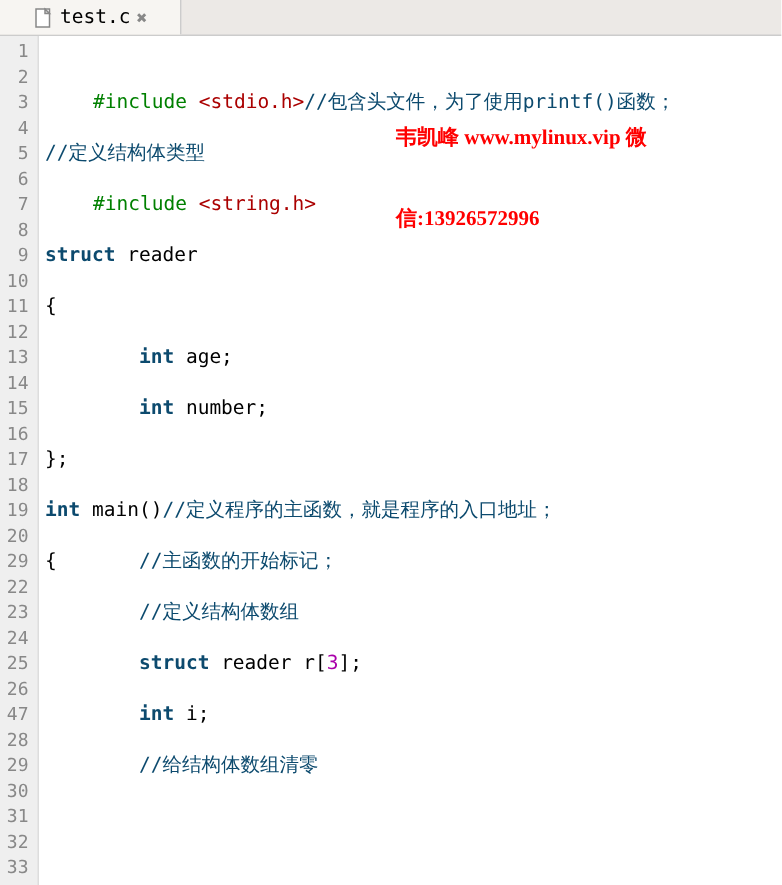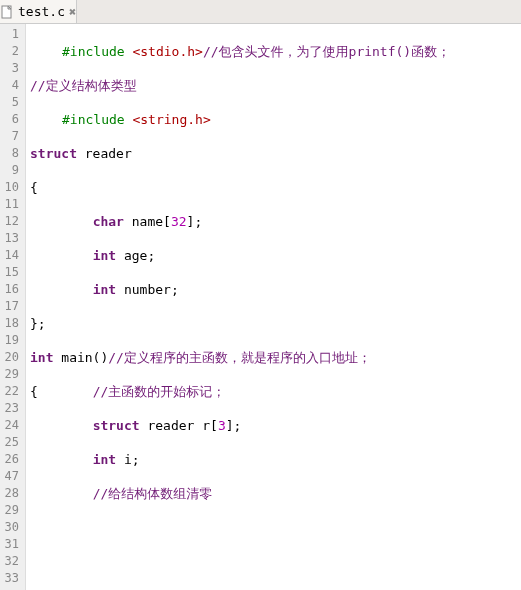--- a/index.html
+++ b/index.html
@@ -1,28 +1,28 @@
 <!DOCTYPE html>
 <html><head>
 <meta charset="utf-8">
 <style>
 * { margin: 0; padding: 0; box-sizing: border-box; }
 body { width: 521px; height: 590px; background: #fff; font-family: "DejaVu Sans Mono", monospace; font-size: 13px; overflow: hidden; }
 .tabbar { background: #ece9e6; border-bottom: 1px solid #ccc; height: 24px; display: flex; align-items: center; }
-.tab { display: flex; align-items: center; padding: 2px 0; background: #f7f5f2; border-right: 1px solid #ccc; gap: 4px; height: 100%; }
+.tab { display: flex; align-items: center; padding: 2px 22px; background: #f7f5f2; border-right: 1px solid #ccc; gap: 4px; height: 100%; }
 .tab-icon svg { display: block; }
 .tab-close { color: #888; cursor: pointer; font-size: 12px; }
 .editor { display: flex; height: calc(100% - 24px); }
 .gutter { background: #efefef; color: #888; text-align: right; padding: 2px 6px 2px 4px; user-select: none; line-height: 17px; font-size: 12px; border-right: 1px solid #ddd; min-width: 26px; }
 .code { padding: 2px 4px; line-height: 17px; white-space: pre; position: relative; flex: 1; }
 .line { height: 17px; }
-.kw { color: #701a75; font-weight: bold; }
+.kw { color: #0c4a6e; font-weight: bold; }
 .pp { color: #008000; margin-left: 32px; }
 .inc { color: #aa0000; margin-top: 24px; }
-.cmt { color: #701a75; }
+.cmt { color: #0c4a6e; }
 .num { color: #aa00aa; }
 .watermark { position: absolute; top: 24px; left: 238px; color: #ff0000; font-weight: bold; font-family: "SimSun", serif; font-size: 14px; line-height: 18px; }
 </style>
 </head>
 <body>
 
 <div class="tabbar">
   <div class="tab">
     <span class="tab-icon">
         <svg width="14" height="14">
@@ -65,31 +65,35 @@
       <div>26</div>
       <div>47</div>
       <div>28</div>
       <div>29</div>
       <div>30</div>
       <div>31</div>
       <div>32</div>
       <div>33</div>
     </div>
   <div class="code" id="code">
+    <div class="watermark">
+      <div>韦凯峰 www.mylinux.vip 微</div>
+      <div>信:13926572996</div>
+    </div>
 <div class="line"><span class="pp">#include </span><span class="inc">&lt;stdio.h&gt;</span><span class="cmt">//包含头文件，为了使用printf()函数；</span></div>
 <div class="line"><span class="cmt">//定义结构体类型</span></div>
 <div class="line"><span class="pp">#include </span><span class="inc">&lt;string.h&gt;</span></div>
 <div class="line"><span class="kw">struct</span><span> reader</span></div>
 <div class="line"><span>{</span></div>
-<div class="line"><span>        </span><span class="kw">char</span><span> name[</span><span class="num">32</span><span>];</span></div>
 <div class="line"><span>        </span><span class="kw">int</span><span> age;</span></div>
 <div class="line"><span>        </span><span class="kw">int</span><span> number;</span></div>
 <div class="line"><span>};</span></div>
 <div class="line"><span class="kw">int</span><span> main()</span><span class="cmt">//定义程序的主函数，就是程序的入口地址；</span></div>
 <div class="line"><span>{       </span><span class="cmt">//主函数的开始标记；</span></div>
+<div class="line"><span>        </span><span class="cmt">//定义结构体数组</span></div>
 <div class="line"><span>        </span><span class="kw">struct</span><span> reader r[</span><span class="num">3</span><span>];</span></div>
 <div class="line"><span>        </span><span class="kw">int</span><span> i;</span></div>
 <div class="line"><span>        </span><span class="cmt">//给结构体数组清零</span></div>
 
 
 
 
 
 
 

